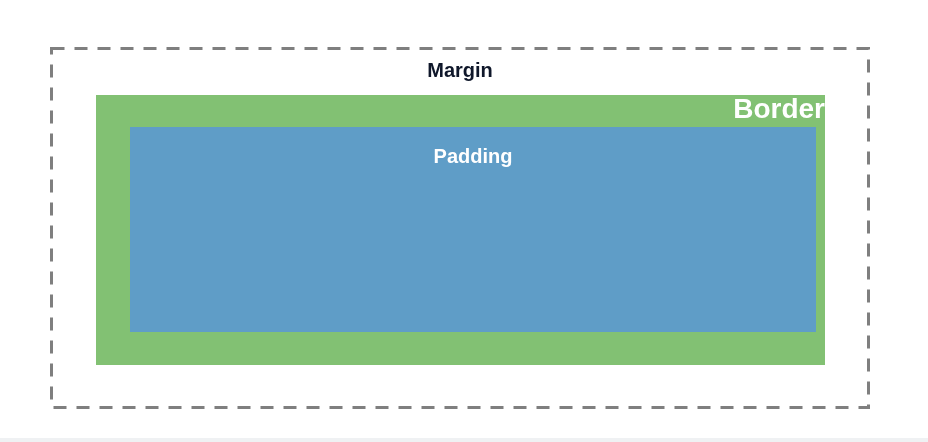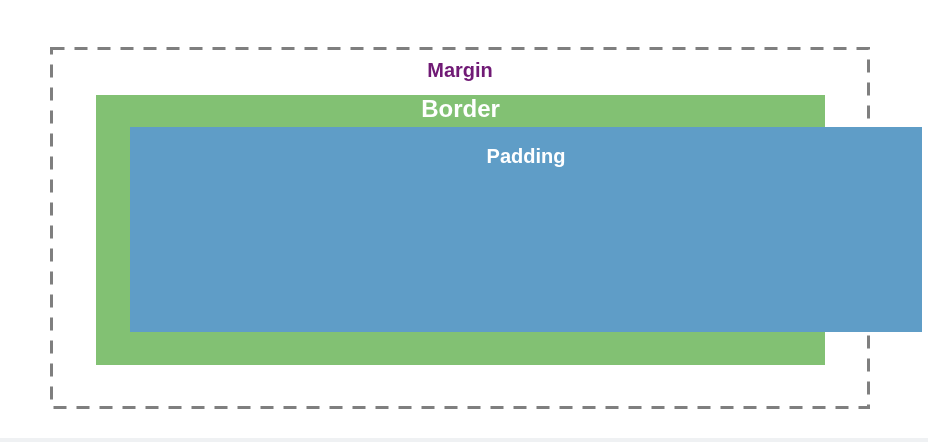--- a/index.html
+++ b/index.html
@@ -25,45 +25,45 @@
   }
   .margin-label {
     position: absolute;
     left: 50px;
     top: 58px;
     width: 820px;
     text-align: center;
     font-size: 20px;
     line-height: 24px;
     font-weight: 600;
-    color: #701a75;
+    color: #0f172a;
   }
   
   .border-box {
     position: absolute;
     left: 96px;
     top: 95px;
     width: 729px;
     height: 270px;
     background: #82c173;
   }
   .border-label {
     margin-top: 2px;
-    text-align: center;
-    font-size: 24px;
+    text-align: right;
+    font-size: 28px;
     line-height: 24px;
     font-weight: 600;
     color: #ffffff;
   }
   
   .padding-box {
     position: absolute;
     left: 34px;
     top: 32px;
-    width: 792px;
+    width: 686px;
     height: 205px;
     background: #5f9dc7;
   }
   .padding-label {
     margin-top: 17px;
     text-align: center;
     font-size: 20px;
     line-height: 24px;
     font-weight: 600;
     color: #ffffff;

